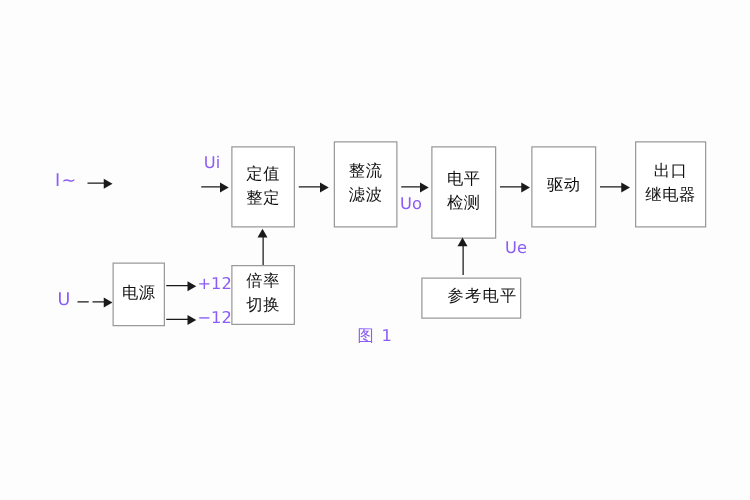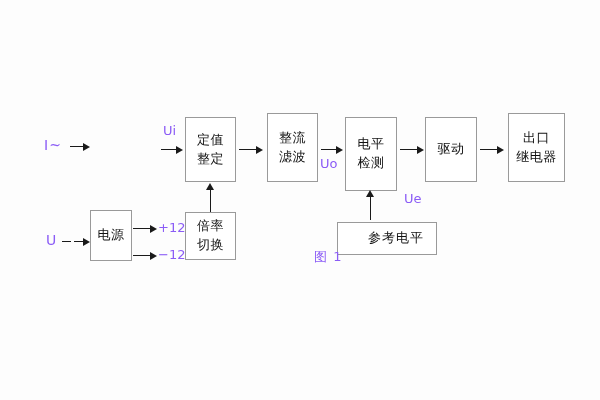--- a/index.html
+++ b/index.html
@@ -143,23 +143,23 @@
   <div class="label volt" style="left:158px; top:247px;">−12V</div>
 
   <div class="box" style="left:185px; top:212px; width:51px; height:48px;">
     <span class="line">倍率</span>
     <span class="line">切换</span>
   </div>
 
   <div class="conn vline" style="left:210px; top:189px; height:23px;"></div>
   <div class="arrow-u" style="left:206px; top:183px;"></div>
 
-  <div class="box wide" style="left:337px; top:222px; width:100px; height:33px;padding-left:18px;">
+  <div class="box wide" style="left:337px; top:222px; width:80px; height:33px;padding-left:18px;">
     <span class="line">参考电平</span>
   </div>
 
   <div class="conn vline" style="left:370px; top:196px; height:24px;"></div>
   <div class="arrow-u" style="left:366px; top:190px;"></div>
   <div class="label sig" style="left:383px; top:191px;margin-left:21px;">Ue</div>
 
-  <div class="label caption" style="left:286px; top:248px;margin-left:28px;">图 1</div>
+  <div class="label caption" style="left:286px; top:260px;">图 1</div>
 
 </div>
 
 </body></html>

